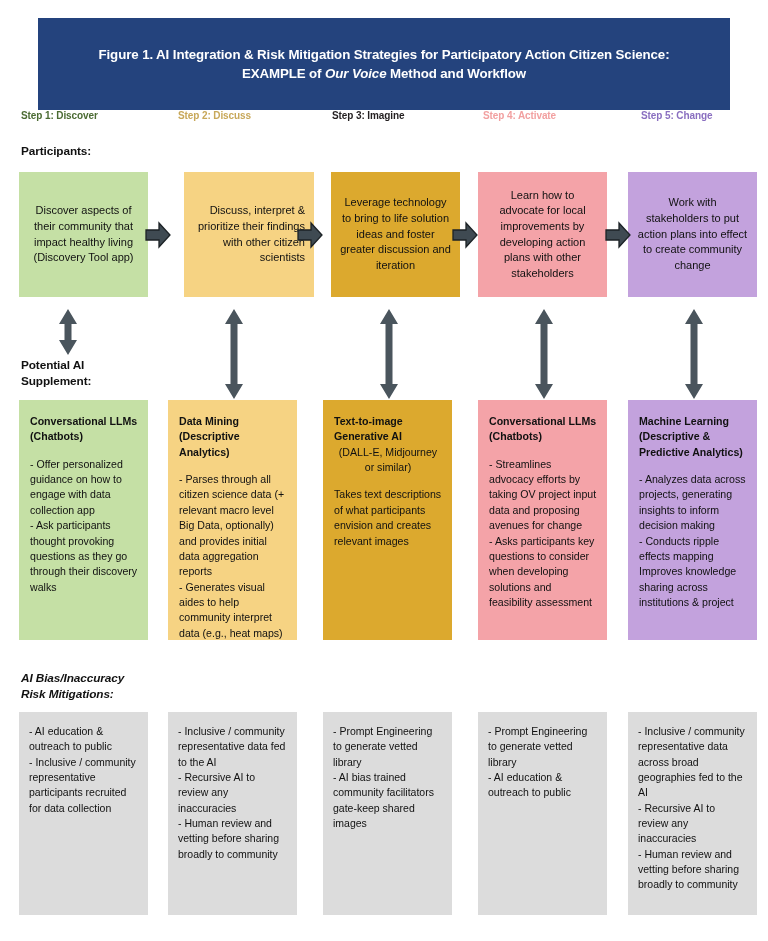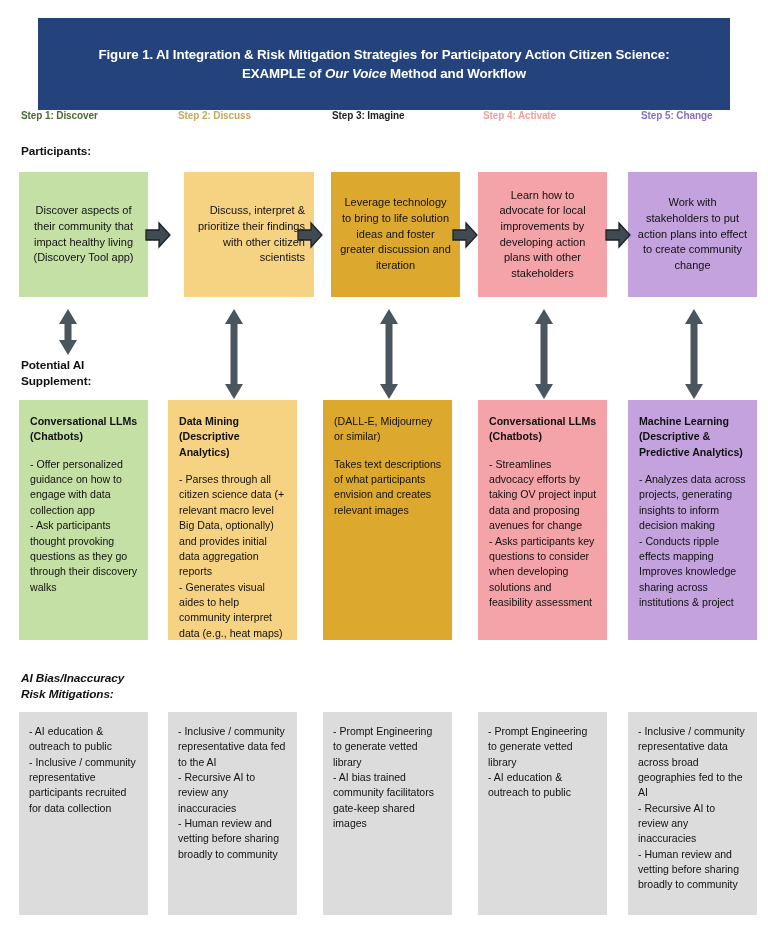--- a/index.html
+++ b/index.html
@@ -49,21 +49,21 @@
   .row2 .box{
     padding:14px 10px 8px 11px;
     font-size:10.6px;line-height:1.45;text-align:left;
   }
   .row3 .box{
     padding:12px 9px 0 10px;
     font-size:10.5px;line-height:1.46;text-align:left;
     background:#dcdcdc;
   }
   .row2 .box .hd{font-weight:bold;display:block;}
-  .row2 .box .sub{display:block;}
+  .row2 .box .sub{display:block;text-align:center;}
   .row2 .box .body{display:block;margin-top:12px;white-space:pre-line;}
   .row3 .box .body{display:block;white-space:pre-line;}
   .row1 .box .body{display:block;}
 
   
   .harrow{position:absolute;width:26px;height:30px;}
   
   .varrow{position:absolute;width:24px;}
 </style>
 </head>
@@ -144,20 +144,21 @@
       <span class="body">- Offer personalized guidance on how to engage with data collection app
 - Ask participants thought provoking questions as they go through their discovery walks</span>
     </div>
     <div class="box" id="a1" style="left: 168px; top: 400px; width: 129px; height: 240px; background: rgb(246, 211, 131);">
       <span class="hd">Data Mining (Descriptive Analytics)</span>
 
       <span class="body">- Parses through all citizen science data (+ relevant macro level Big Data, optionally) and provides initial data aggregation reports
 - Generates visual aides to help community interpret data (e.g.,  heat maps)</span>
     </div>
     <div class="box" id="a2" style="left: 323px; top: 400px; width: 129px; height: 240px; background: rgb(220, 169, 46);">
+      <span class="hd">Text-to-image Generative AI</span>
       <span class="sub">(DALL-E, Midjourney or similar)</span>
       <span class="body">Takes text descriptions of what participants envision and creates relevant images</span>
     </div>
     <div class="box" id="a3" style="left: 478px; top: 400px; width: 129px; height: 240px; background: rgb(244, 163, 168);">
       <span class="hd">Conversational LLMs (Chatbots)</span>
 
       <span class="body">- Streamlines advocacy efforts by taking OV project input data and proposing avenues for change
 - Asks participants key questions to consider when developing solutions and feasibility assessment</span>
     </div>
     <div class="box" id="a4" style="left: 628px; top: 400px; width: 129px; height: 240px; background: rgb(195, 162, 221);">

